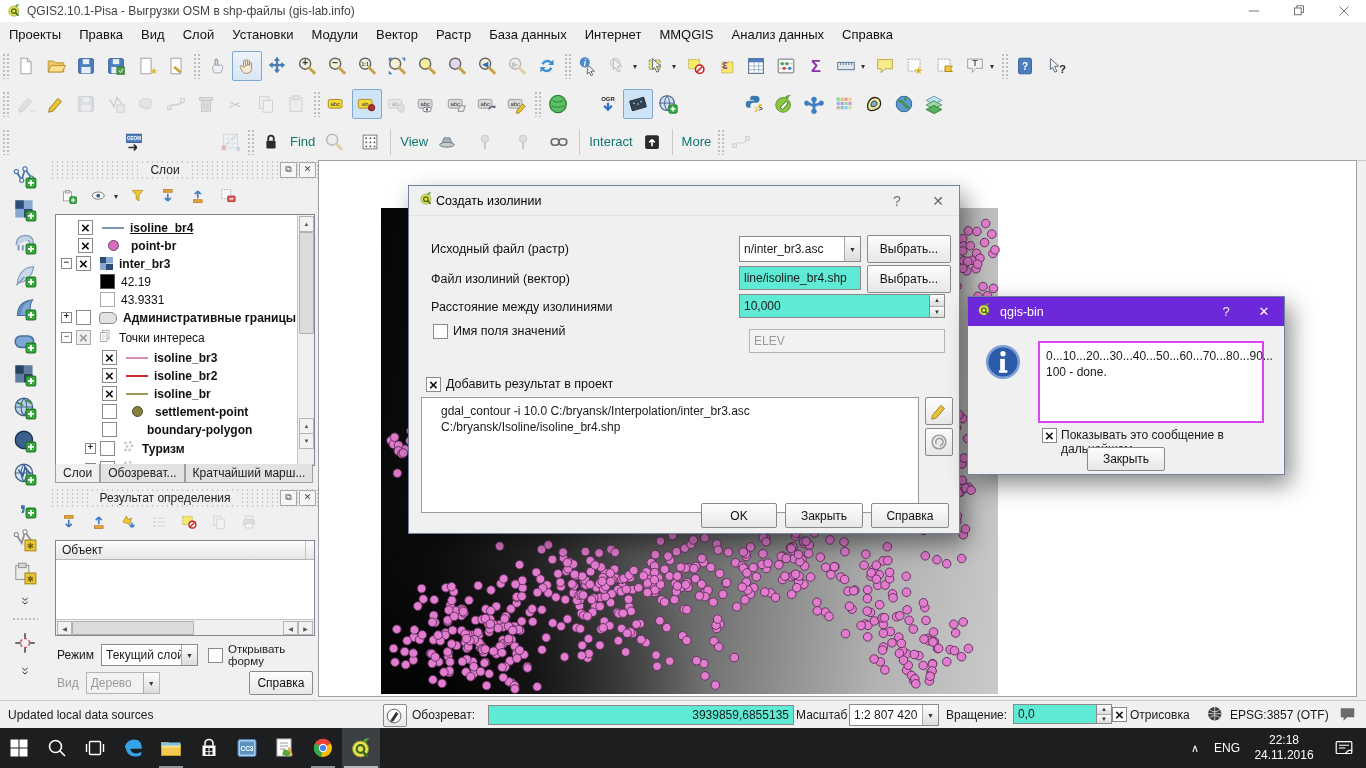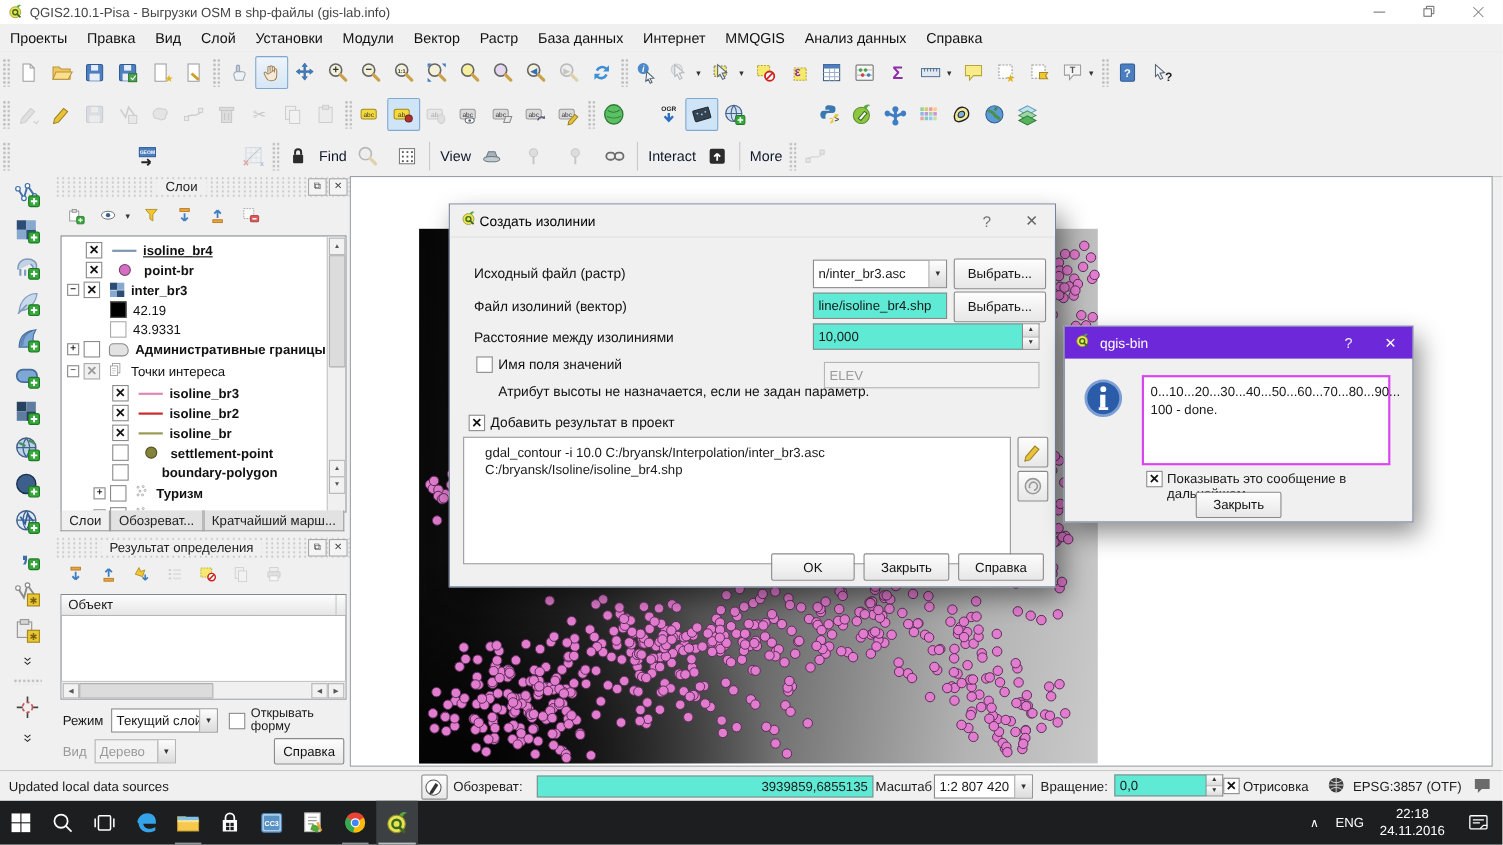--- a/index.html
+++ b/index.html
@@ -12,21 +12,21 @@
   
   .menuitem{padding:3px 9px;font-size:13px;color:#111;}
   .toolbar{display:flex;align-items:center;background:#f0f0f0;}
   .tbtn{width:28px;height:28px;display:flex;align-items:center;justify-content:center;flex:0 0 auto;border:1px solid transparent;border-radius:2px;}
   .tbtn.act{background:linear-gradient(#eef4fb,#d7e6f5);border:1px solid #7fa8d0;}
   .tbtn.sel{background:#cfe4f7;border:1px solid #7fa8d0;}
   .tbtn.dis{opacity:.4;}
   .handle{width:7px;height:26px;margin:0 2px;background:radial-gradient(#bdbdbd 1px,transparent 1.3px);background-size:4px 4px;flex:0 0 auto;}
   .vsep{width:1px;height:26px;background:#c9c9c9;margin:0 5px;flex:0 0 auto;}
   .dd9{font-size:8px;color:#333;width:9px;flex:0 0 auto;}
-  .tblabel{font-size:13px;color:#0f172a;padding:0 4px;}
+  .tblabel{font-size:13px;color:#0f766e;padding:0 4px;}
   
   .btn{border:1px solid #8a8a8a;background:linear-gradient(#fdfdfd,#e7e7e7);font-size:12px;display:flex;align-items:center;justify-content:center;border-radius:2px;color:#111;}
   .field{border:1px solid #8a8a8a;background:#5eead4;font-size:12px;display:flex;align-items:center;padding:0 4px;}
   .field.dis{background:#f2f2f2;color:#9a9a9a;border-color:#b5b5b5;}
   .combo{border:1px solid #8a8a8a;background:#fff;font-size:12px;display:flex;align-items:center;}
   .combo .ctext{padding:0 4px;flex:1;white-space:nowrap;overflow:hidden;}
   .combo .cdd{width:15px;align-self:stretch;border-left:1px solid #aaa;background:linear-gradient(#fdfdfd,#dcdcdc);display:flex;align-items:center;justify-content:center;font-size:7px;color:#333;}
   .combo.dis{background:#f2f2f2;color:#9a9a9a;border-color:#b5b5b5;}
   .spincol{width:15px;display:flex;flex-direction:column;border:1px solid #8a8a8a;border-left:none;}
   .spincol>span{flex:1;display:flex;align-items:center;justify-content:center;font-size:6px;background:linear-gradient(#fdfdfd,#dcdcdc);color:#333;}
@@ -1706,21 +1706,20 @@
     <span class="field" style="width:181px;height:22px">10,000</span>
     <span class="spincol" style="height:24px;box-sizing:border-box">
         <span>▲</span>
         <span>▼</span>
       </span>
   </span>
 
   <span class="cb abs" style="left:24px;top:138px"></span>
   <span class="abs lbl" style="left:44px;top:138px">Имя поля значений</span>
   <span class="field dis abs" style="left:340px;top:143px;width:186px;height:22px">ELEV</span>
-  <span class="abs lbl" style="left:44px;top:163px">Атрибут высоты не назначается, если не задан параметр.</span>
 
   <span class="cb on abs" style="left:17px;top:191px"></span>
   <span class="abs lbl" style="left:37px;top:191px">Добавить результат в проект</span>
 
   <div class="abs" style="left:12px;top:211px;width:498px;height:116px;background:#fff;border:1px solid #9a9a9a;font-size:12px;padding:5px 19px;box-sizing:border-box;line-height:16px">gdal_contour -i 10.0 C:/bryansk/Interpolation/inter_br3.asc C:/bryansk/Isoline/isoline_br4.shp</div>
   <span class="btn abs" style="left:516px;top:211px;width:26px;height:26px">
       <svg width="22" height="22" viewBox="0 0 24 24">
         <path d="M5 16.5l9-10.5 4 3.2-9 10.5-5 1.3z" fill="#e8c33a" stroke="#9b7e1e"></path>
       </svg>
     </span>

